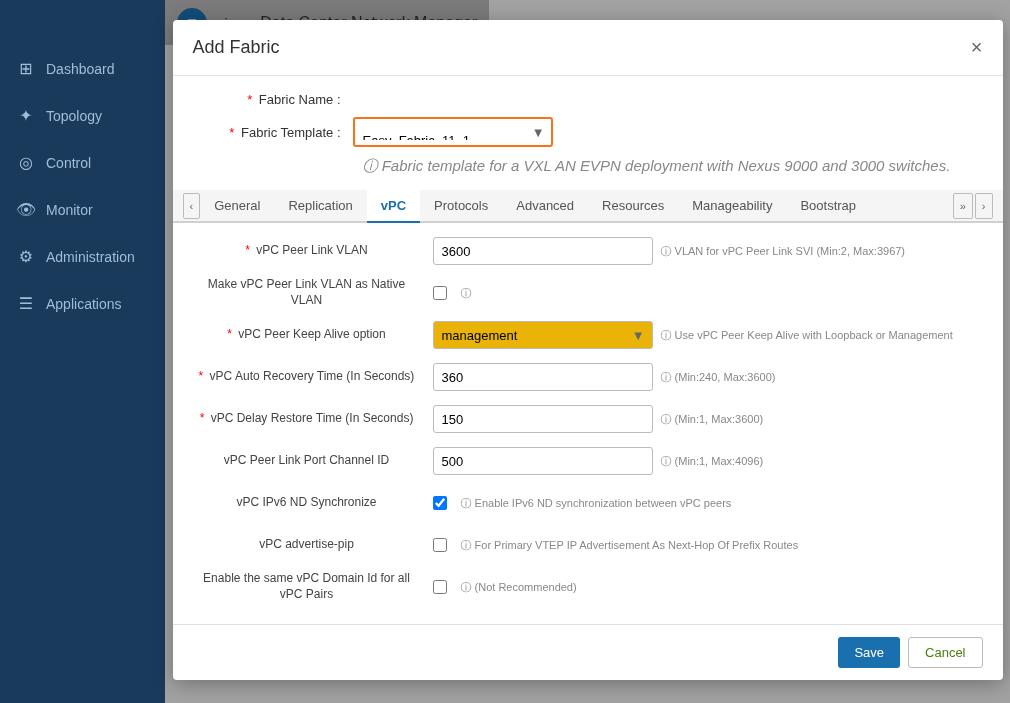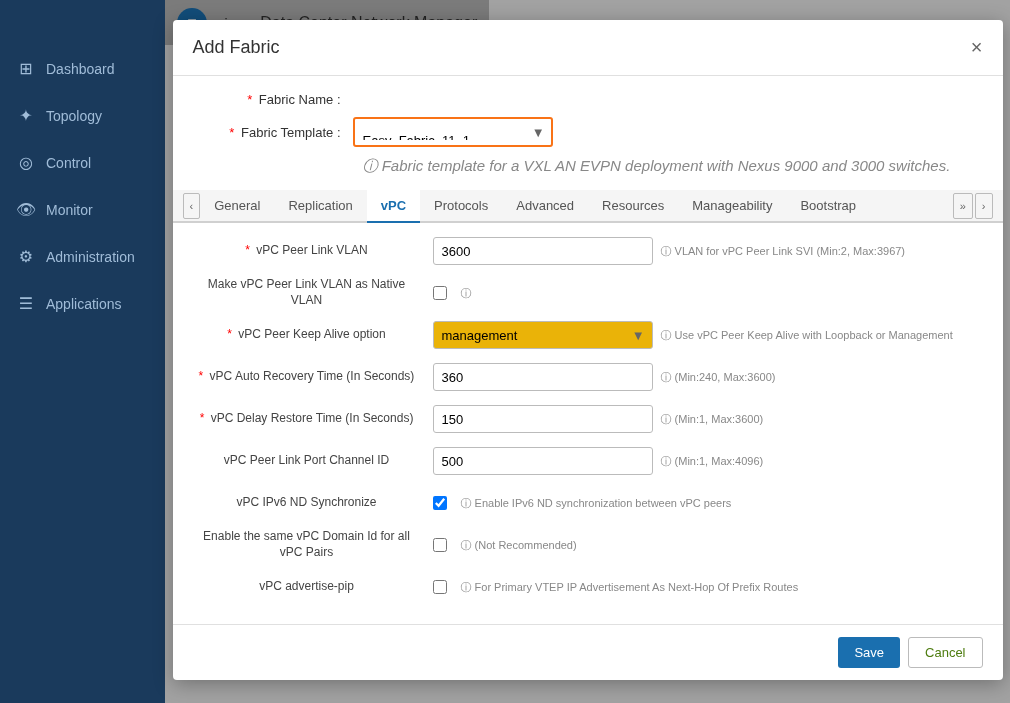--- a/index.html
+++ b/index.html
@@ -213,32 +213,32 @@
 
         <div class="field-row">
           <div class="field-label">vPC IPv6 ND Synchronize</div>
           <div class="checkbox-wrap">
             <input type="checkbox" checked="" style="">
             <span class="field-hint">ⓘ Enable IPv6 ND synchronization between vPC peers</span>
           </div>
         </div>
 
         <div class="field-row">
+          <div class="field-label">vPC advertise-pip</div>
+          <div class="checkbox-wrap">
+            <input type="checkbox" style="">
+            <span class="field-hint">ⓘ For Primary VTEP IP Advertisement As Next-Hop Of Prefix Routes</span>
+          </div>
+        </div>
+
+        <div class="field-row">
           <div class="field-label">Enable the same vPC Domain Id for all vPC Pairs</div>
           <div class="checkbox-wrap">
             <input type="checkbox" style="">
             <span class="field-hint">ⓘ (Not Recommended)</span>
-          </div>
-        </div>
-
-        <div class="field-row">
-          <div class="field-label">vPC advertise-pip</div>
-          <div class="checkbox-wrap">
-            <input type="checkbox" style="">
-            <span class="field-hint">ⓘ For Primary VTEP IP Advertisement As Next-Hop Of Prefix Routes</span>
           </div>
         </div>
 
       </div>
 
       <div class="dialog-footer">
         <button class="btn-save">Save</button>
         <button class="btn-cancel">Cancel</button>
       </div>
 

